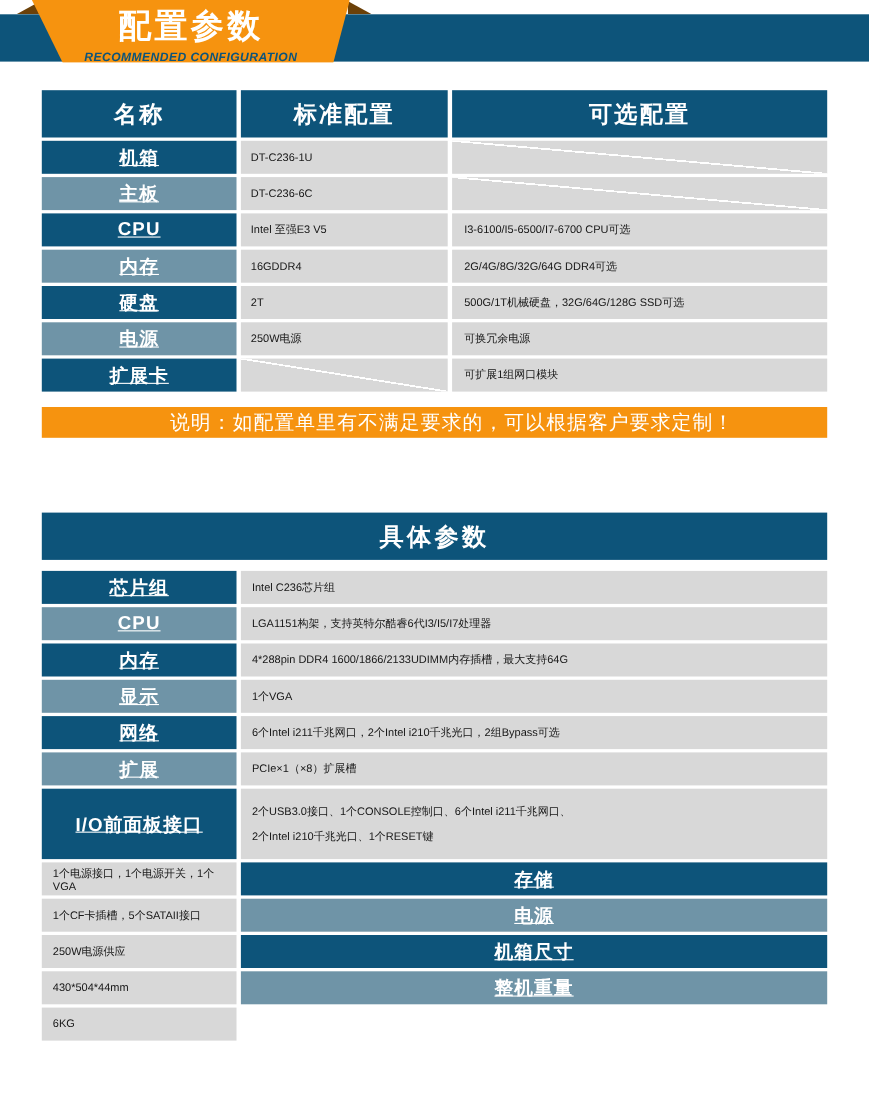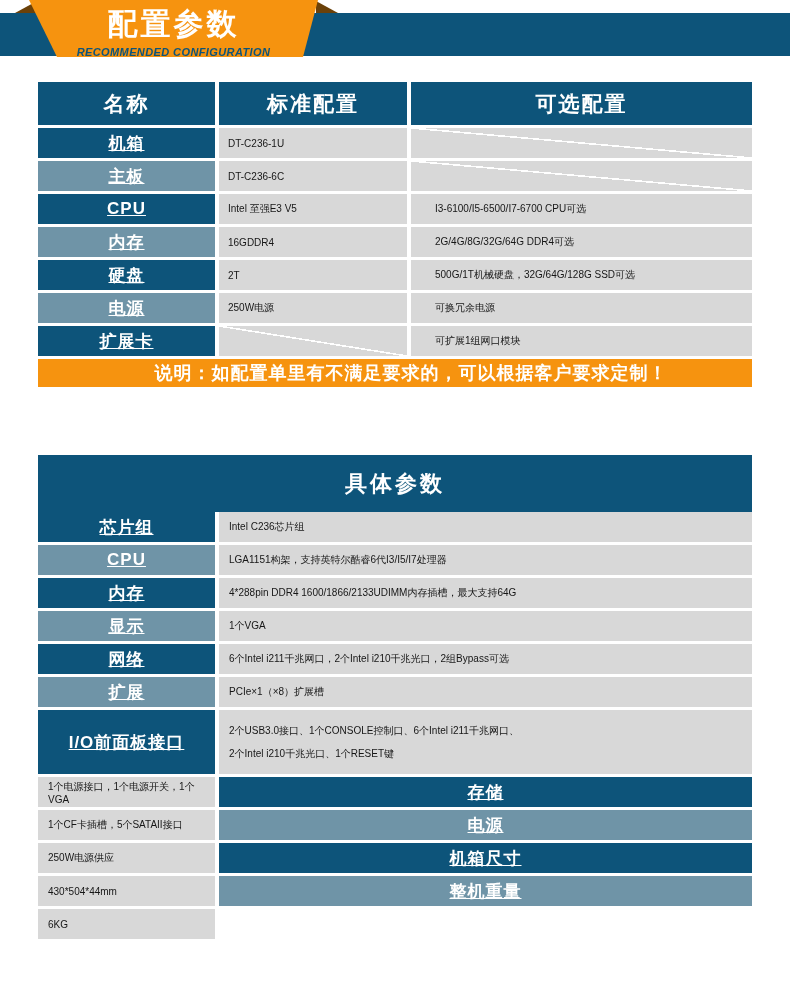--- a/index.html
+++ b/index.html
@@ -29,33 +29,33 @@
               font-weight:bold; display:flex; align-items:center; justify-content:center;
               letter-spacing:2px; }
   .lbl { color:#fff; font-size:17px; font-weight:bold; display:flex; align-items:center;
          justify-content:center; letter-spacing:1px;text-decoration:underline; }
   .dark  { background:var(--dark-blue,#0d547a); }
   .light { background:var(--light-blue,#6f94a7); }
   .val { background:var(--cell-gray,#d8d8d8); font-size:10px; color:#161616;
          display:flex; align-items:center; }
   .cfg-grid .lbl, .cfg-grid .val { height:30px; }
   .cfg-grid .val.c1 { padding-left:9px; }
-  .cfg-grid .val.c2 { padding-left:24px; }
+  .cfg-grid .val.c2 { padding-left:11px; }
   .na { background-image:linear-gradient(to top right,
           rgba(0,0,0,0) calc(50% - 0.8px), #ffffff calc(50% - 0.8px),
           #ffffff calc(50% + 0.8px), rgba(0,0,0,0) calc(50% + 0.8px)); }
-  .note { margin-top:3px; height:28px; background:var(--orange,#f6930f); color:#fff;
-          font-weight:bold; font-size:18px; display:flex; align-items:center;
+  .note { margin-top:14px; height:28px; background:var(--orange,#f6930f); color:#fff;
+          font-weight:normal; font-size:18px; display:flex; align-items:center;
           justify-content:center; letter-spacing:1px;padding-left:32px; }
 
   
   .spec { margin:68px 38px 0; }
-  .spec-header { height:57px; background:var(--dark-blue,#0d547a); color:#fff; font-size:22px;
+  .spec-header { height:43px; background:var(--dark-blue,#0d547a); color:#fff; font-size:22px;
                  font-weight:bold; display:flex; align-items:center; justify-content:center;
-                 letter-spacing:3px; }
+                 letter-spacing:3px; margin-bottom:10px; }
   .spec-grid { display:grid; grid-template-columns:177px 1fr; column-gap:4px; row-gap:3px; }
   .spec-grid .lbl { min-height:30px; }
   .spec-grid .val { min-height:30px; padding-left:10px; }
   .spec-grid .tall { min-height:64px; }
   .spec-grid .val.tall { flex-direction:column; align-items:flex-start;
                          justify-content:center; gap:9px; }
 </style>
 </head>
 <body>
 

